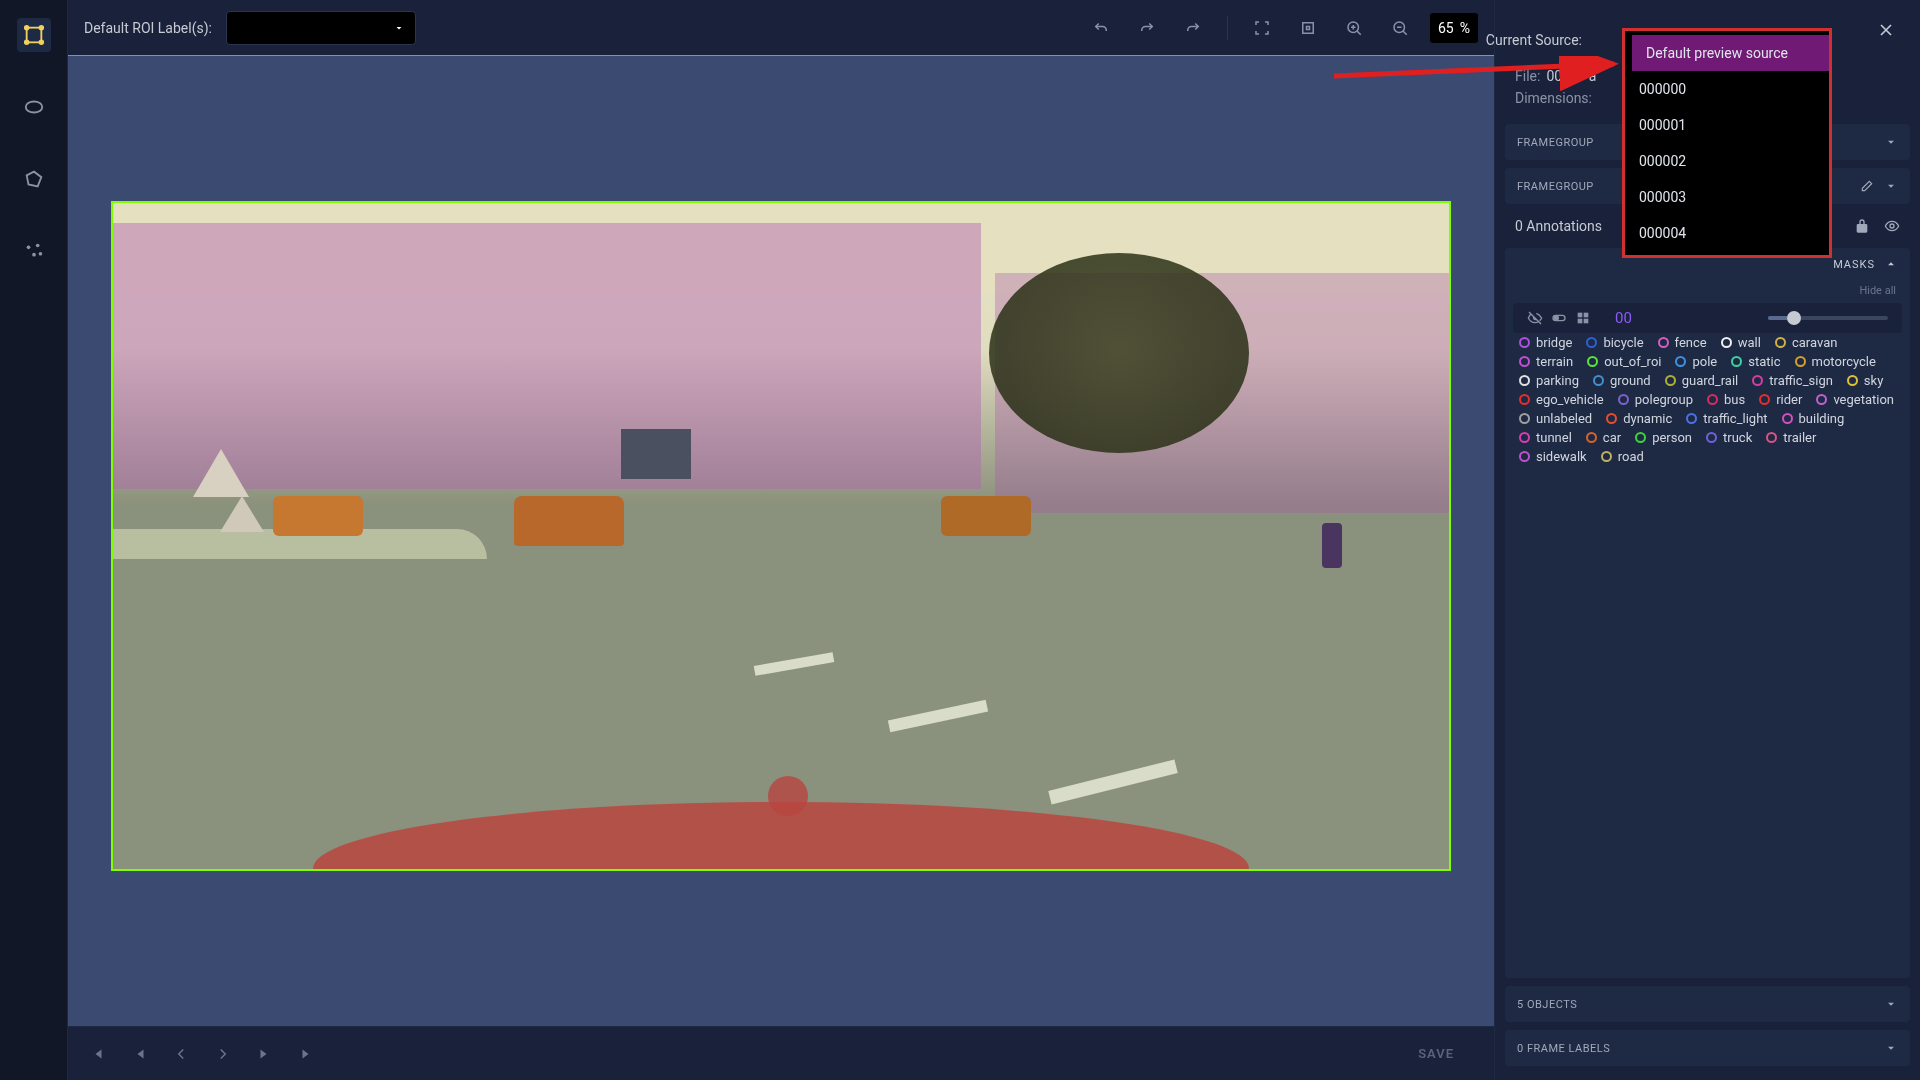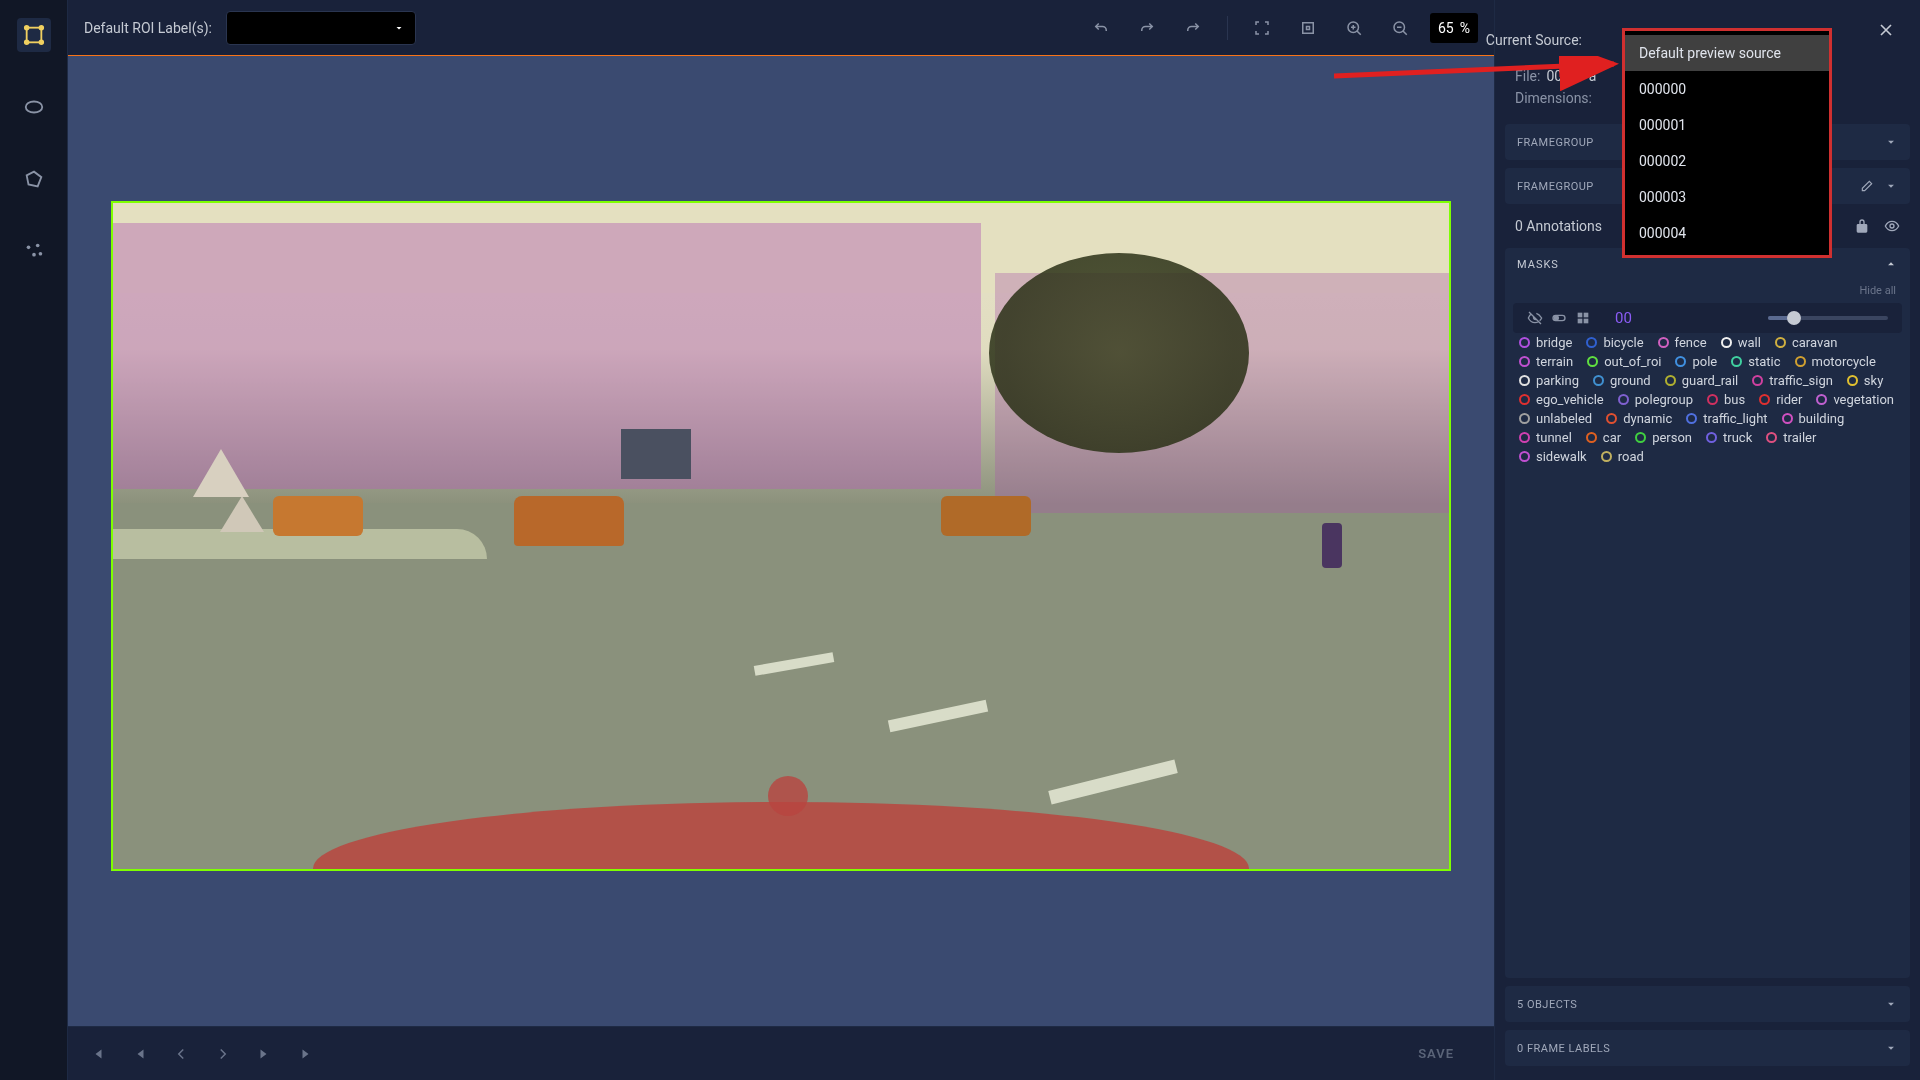--- a/index.html
+++ b/index.html
@@ -59,39 +59,39 @@
 .accordion-row { background: #1e2a44; margin: 4px 10px; border-radius: 4px; height: 36px; display: flex; align-items: center; padding: 0 12px; font-size: 11px; color: #a0a8ba; letter-spacing: 0.5px; justify-content: space-between; cursor: pointer; }
 .acc-icons { display: flex; gap: 10px; align-items: center; }
 .acc-icons svg { width: 14px; height: 14px; }
 .chev { width: 14px; height: 14px; }
 
 .annot-row { display: flex; align-items: center; justify-content: space-between; padding: 10px 20px; font-size: 14px; }
 .annot-icons { display: flex; gap: 14px; color: #a0a8ba; }
 .annot-icons svg { width: 16px; height: 16px; }
 
 .masks-section { margin: 4px 10px; background: #1e2a44; border-radius: 4px; padding-bottom: 8px; flex: 1; display: flex; flex-direction: column; overflow: hidden; }
-.masks-head { height: 32px; display: flex; align-items: center; justify-content: space-between; padding: 0 12px; font-size: 11px; letter-spacing: 1px; color: #c5cad3; cursor: pointer; gap: 9px; }
+.masks-head { height: 32px; display: flex; align-items: center; justify-content: flex-end; padding: 0 12px; font-size: 11px; letter-spacing: 1px; color: #c5cad3; cursor: pointer; gap: 9px; }
 .hide-all { text-align: right; padding: 4px 14px 6px; font-size: 11px; color: #6a748a; cursor: pointer; }
 .mask-controls { display: flex; align-items: center; gap: 8px; padding: 6px 14px; background: #19223a; margin: 0 8px; border-radius: 4px; }
 .mc-icon { color: #8a93a6; display: flex; }
 .mc-icon svg { width: 16px; height: 16px; }
 .mask-id { font-size: 15px; color: #8b5cf6; margin-right: auto; margin-left: 16px; }
 .slider { width: 120px; height: 4px; background: #3a4560; border-radius: 2px; position: relative; }
 .slider-fill { position: absolute; left: 0; top: 0; bottom: 0; width: 22%; background: #5a6a90; border-radius: 2px; }
 .slider-thumb { position: absolute; left: 22%; top: -5px; width: 14px; height: 14px; background: #c5cad3; border-radius: 50%; transform: translateX(-50%); }
 
 .labels-head { font-size: 11px; color: #8a93a6; padding: 10px 14px 6px; }
 .labels-grid { padding: 2px 14px; display: flex; flex-wrap: wrap; gap: 4px 14px; }
 .label-chip { display: flex; align-items: center; gap: 6px; font-size: 13px; color: #d0d5de; cursor: pointer; }
 .dot { width: 11px; height: 11px; border-radius: 50%; border: 2px solid; background: transparent; }
 
 
 .source-dropdown { position: absolute; top: 28px; right: 88px; width: 210px; background: #000; z-index: 100; border: 3px solid #d03030; padding: 4px 0; }
 .dd-item { padding: 10px 14px; font-size: 14px; color: #e0e4ec; cursor: pointer; }
-.dd-item.header { background: #404040; }
+.dd-item.header { background: #701a75; margin-left: 7px; }
 .red-arrow { position: absolute; top: 56px; right: 286px; z-index: 99; }
 
 </style>
 </head>
 <body>
 
 <div class="app">
 
   <div class="left-rail">
     <div class="rail-btn active">

